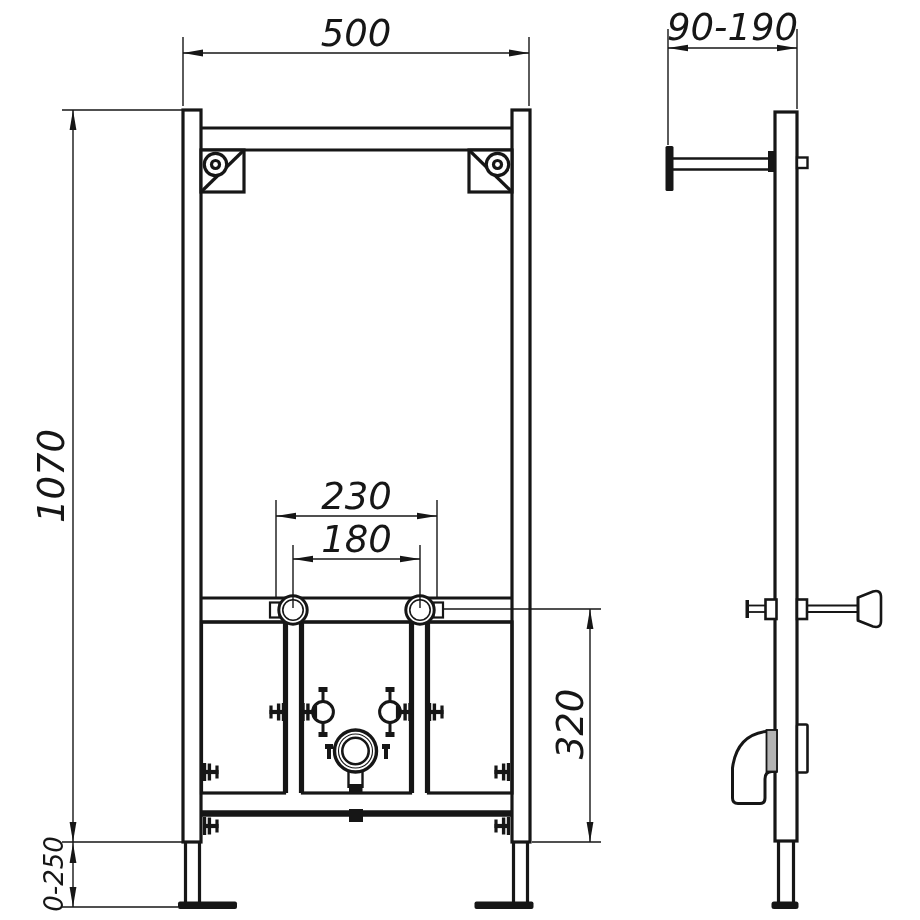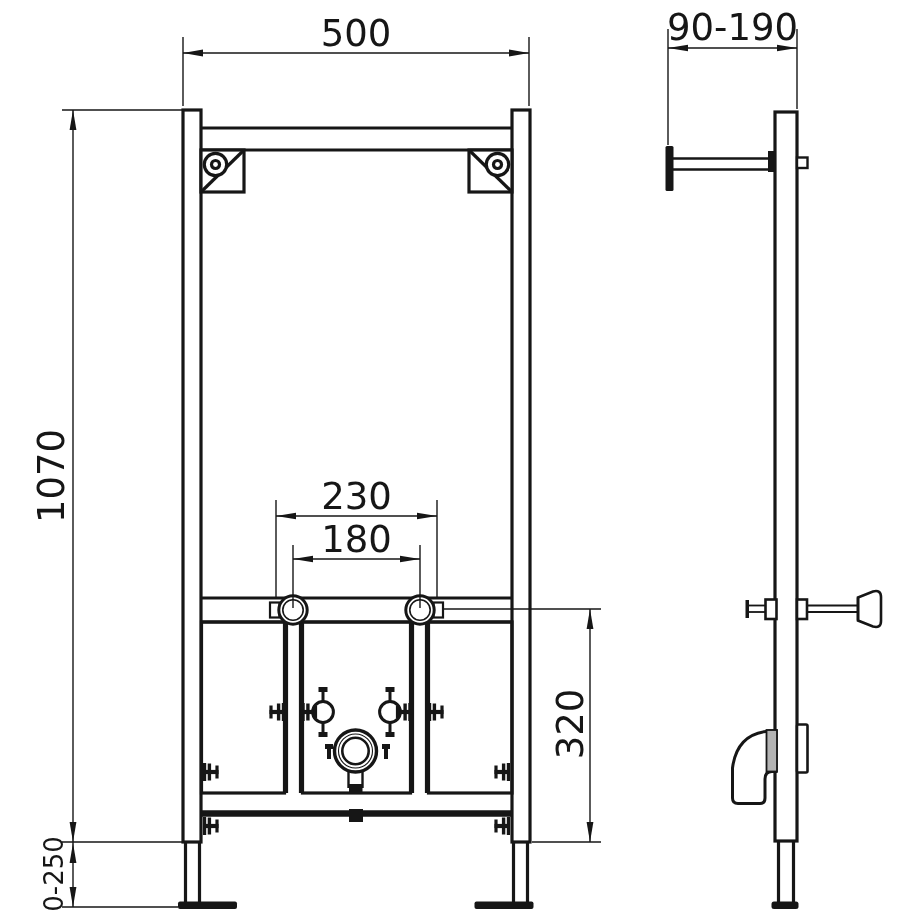--- a/index.html
+++ b/index.html
@@ -1,16 +1,16 @@
 <!DOCTYPE html>
 <html><head>
 <meta charset="utf-8">
 <style>
   html,body{margin:0;padding:0;background:#ffffff;}
-  .stage{position:relative;width:920px;height:920px;background:#ffffff;overflow:hidden;}
+  .stage{position:relative;width:920px;height:920px;background:#ffffff;overflow:hidden;font-style:italic;}
   svg{display:block;}
   .ln{stroke:#161616;fill:none;stroke-width:3.2;}
   .ln2{stroke:#161616;fill:none;stroke-width:2.4;}
   .thin{stroke:#161616;fill:none;stroke-width:1.4;}
   .wfill{fill:#ffffff;}
   .solid{fill:#161616;stroke:none;}
   .dimtxt{font-family:"DejaVu Sans","Liberation Sans",sans-serif;font-size:37px;fill:#161616;}
   .dimtxt-sm{font-family:"DejaVu Sans","Liberation Sans",sans-serif;font-size:26px;fill:#161616;}
 </style>
 </head>

